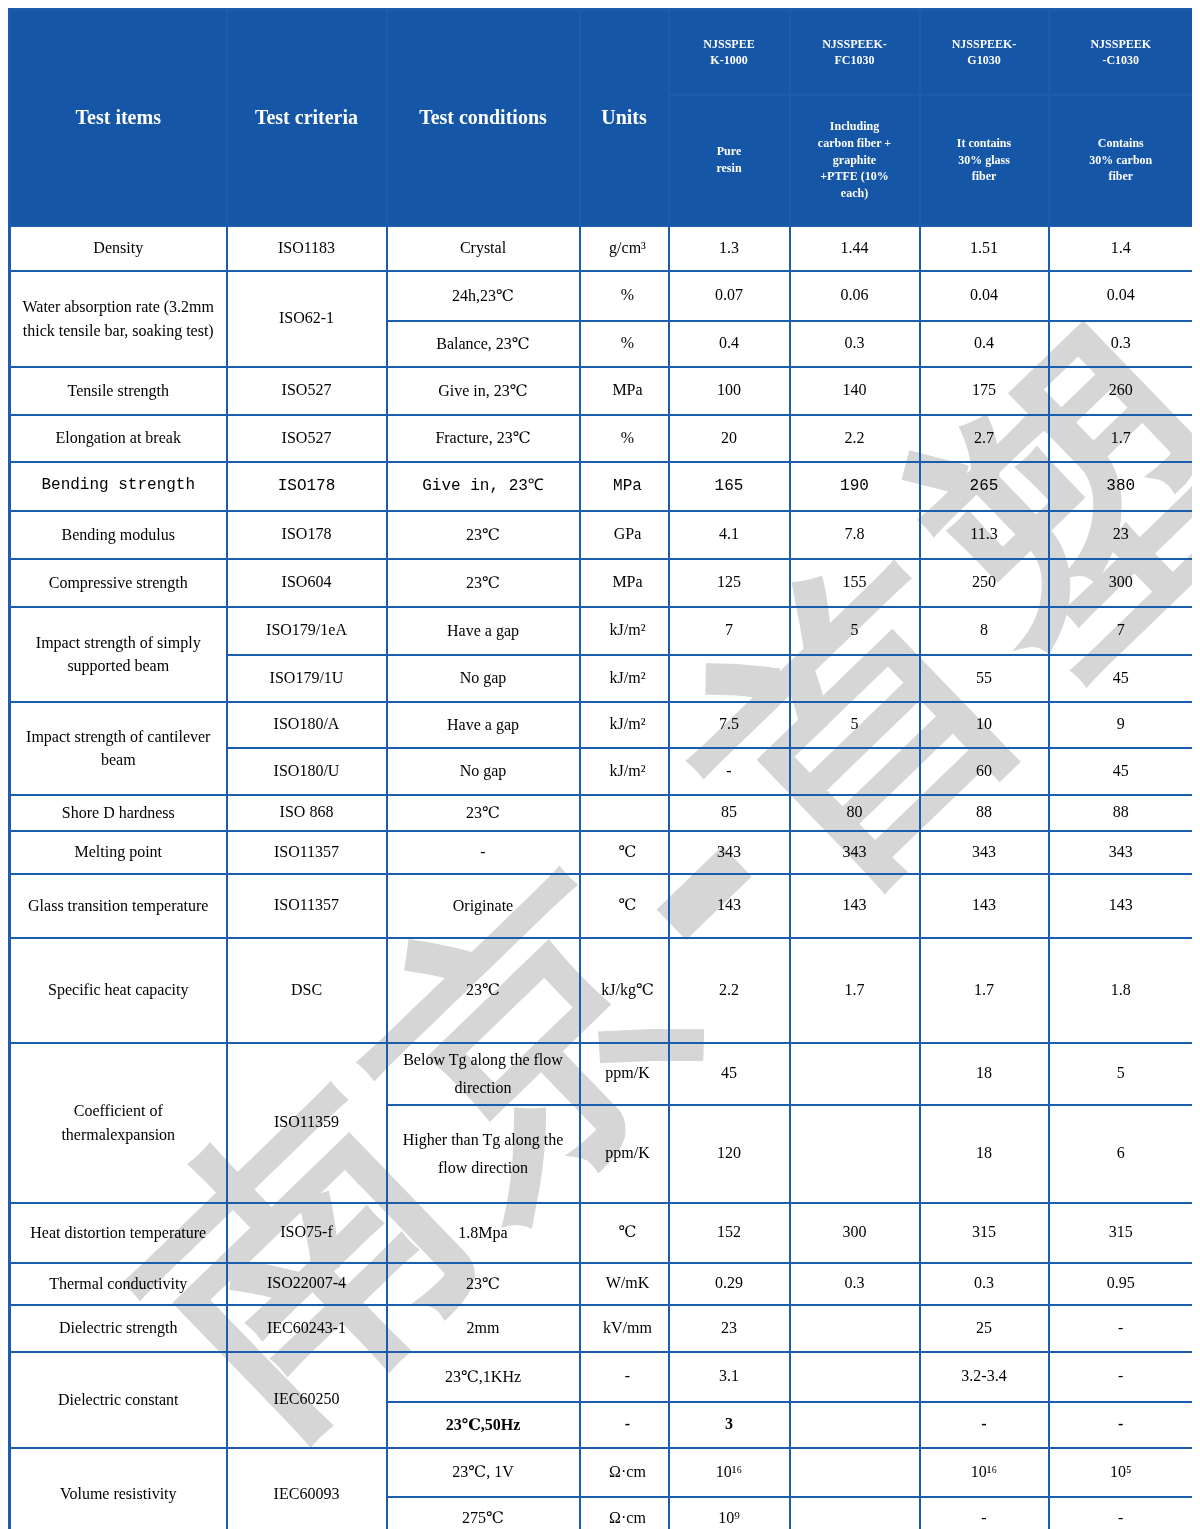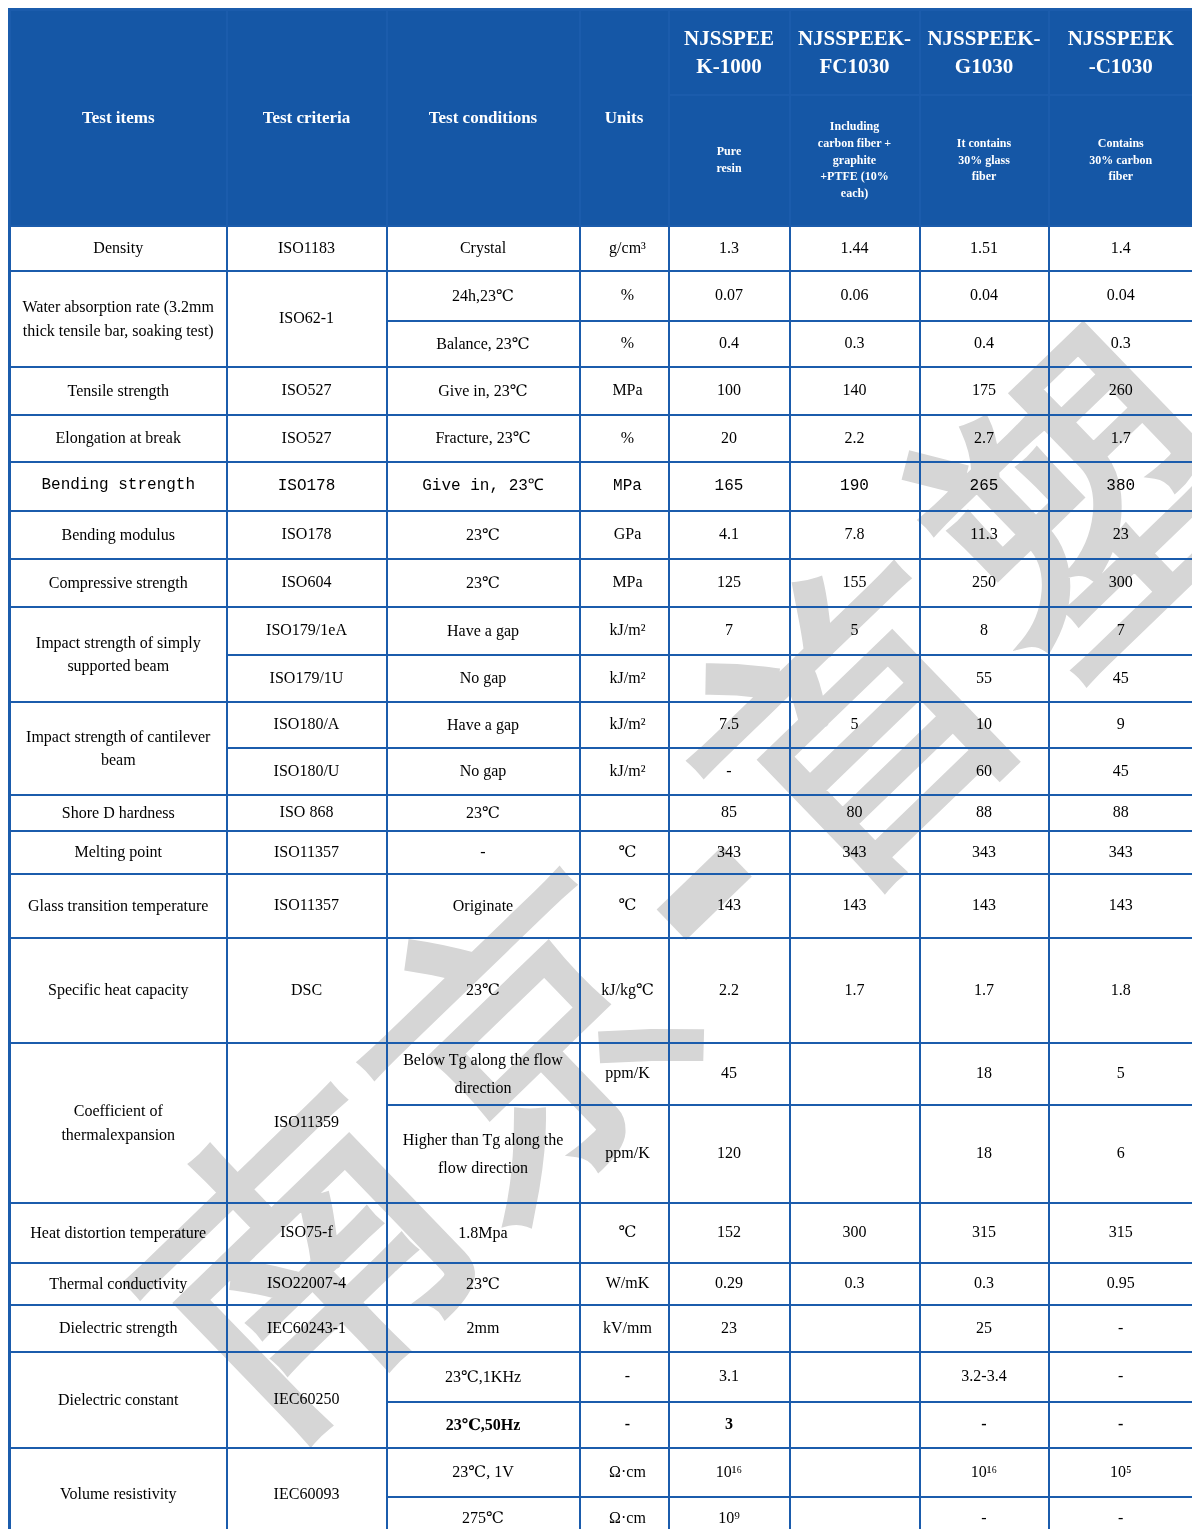--- a/index.html
+++ b/index.html
@@ -39,22 +39,22 @@
     text-align:center;vertical-align:middle;
     padding:2px 4px;box-sizing:border-box;
     overflow:hidden;
   }
   .spec th{
     background:var(--header-bg);
     color:var(--header-text);
     font-weight:bold;
     white-space:pre-line;
   }
-  .spec th.hl{font-size:17px;}
-  .spec th.pname{font-size:21px;line-height:1.35;}
+  .spec th.hl{font-size:20px;}
+  .spec th.pname{font-size:12px;line-height:1.35;}
   .spec th.pdesc{font-size:12px;line-height:1.4;}
   .spec td{font-size:16px;background:transparent;}
   .spec td.c-item{line-height:1.45;}
   .spec td.c-crit{line-height:1.4;}
   .spec td.c-cond{line-height:1.75;}
   .spec td.c-unit{line-height:1.3;padding-left:11px;}
   .spec td.c-val{line-height:1.3;}
 </style>
 </head>
 <body>

